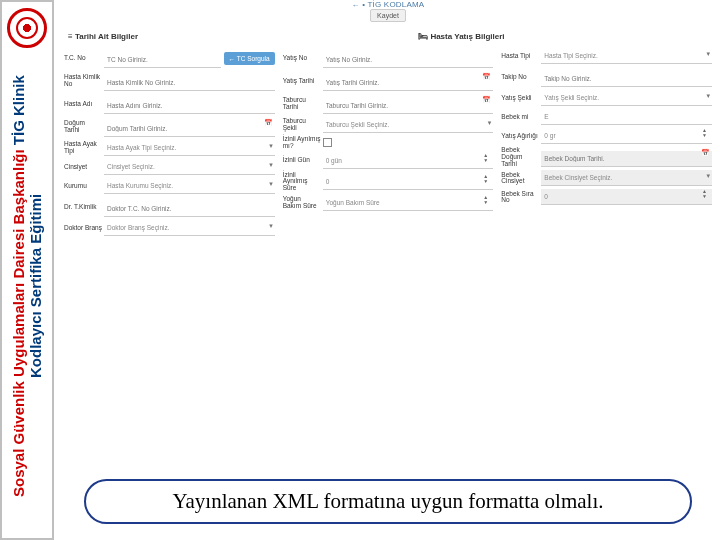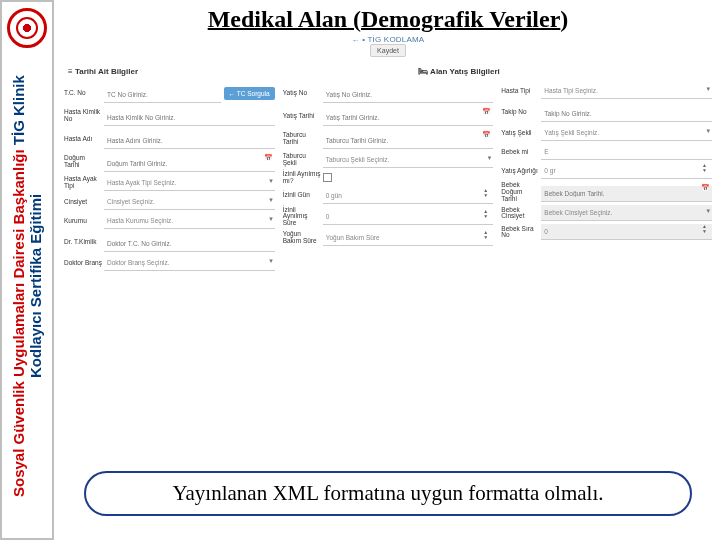--- a/index.html
+++ b/index.html
@@ -147,21 +147,21 @@
   border-radius: 2px;
   margin-left: 3px;
 }
 .checkbox {
   width: 9px; height: 9px;
   border: 1px solid #888;
 }
 .footer {
   position: absolute;
   left: 24px; right: 24px;
-  bottom: 24px;
+  bottom: 16px;
   border: 2px solid #1e3a8a;
   border-radius: 24px;
   padding: 8px 12px;
   text-align: center;
   font-family: "Times New Roman", serif;
   font-size: 21px;
 }
 </style>
 </head>
 <body>
@@ -170,32 +170,29 @@
   <div class="logo"></div>
   <div class="vtext">
     <span class="red">Sosyal Güvenlik Uygulamaları Dairesi Başkanlığı</span>
     <span>  </span>
     <span class="blue">TİG Klinik Kodlayıcı Sertifika Eğitimi</span>
   </div>
 </div>
 
 <div class="main">
 
-  <div class="title">
-    <span class="ul">Medikal Alan (Demografik Veriler</span><span>)</span>
-  </div>
 
   <div class="toolbar">
     <span class="brand">← • TİG KODLAMA</span>
     <button class="btn-mini">Kaydet</button>
   </div>
 
   <div class="blockhead">
     <span>≡ Tarihi Ait Bilgiler</span>
-    <span>🛏 Alan Yatış Bilgileri</span>
+    <span>🛏 Hasta Yatış Bilgileri</span>
   </div>
 
   <div class="columns">
 
     <div class="col">
       <div class="row">
         <div class="lbl">T.C. No</div>
         <div class="fld"><input placeholder="TC No Giriniz." style=""></div>
         <button class="btn-blue">← TC Sorgula</button>
       </div>

